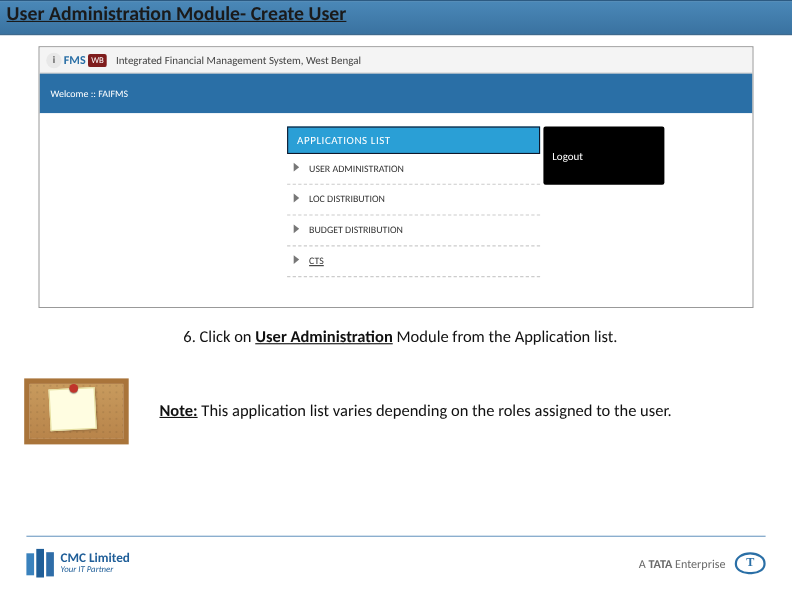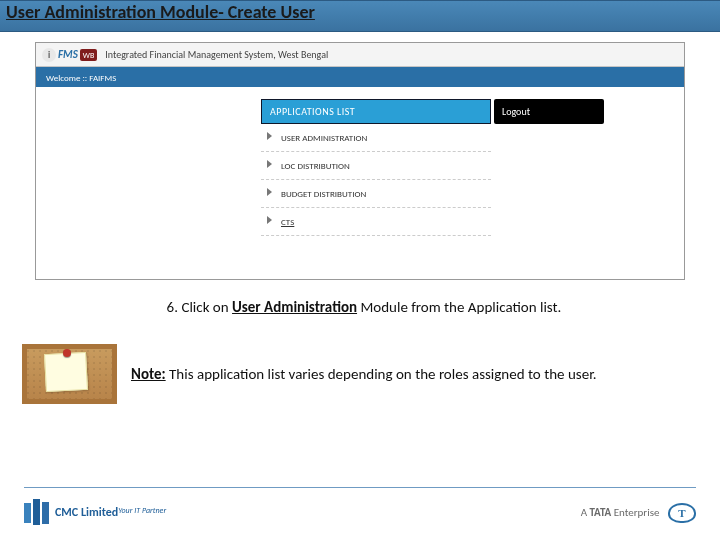--- a/index.html
+++ b/index.html
@@ -51,27 +51,26 @@
     gap: 2px;
     margin-right: 8px;
   }
   .logo-i {
     width: 14px; height: 14px; border-radius: 50%;
     background: #e8e8e8; display: inline-flex; align-items:center; justify-content:center;
     font-size: 9px; font-weight: bold; color:#555;
   }
   .logo-fms {
     font-weight: bold; font-size: 11px; color: #2a6fa6;
-    font-style: italic;
   }
   .logo-wb {
     background:#7f1d1d; color:#fff; font-size:8px; padding:1px 3px; border-radius:2px;
   }
   .welcome-bar {
-    height: 20px;
+    height: 36px;
     background: #2a6fa6;
     color: #fff;
     font-size: 9px;
     display: flex;
     align-items: center;
     padding-left: 10px;
   }
   .app-body {
     position: relative;
     height: calc(100% - 44px);
@@ -110,35 +109,35 @@
     border-left: 5px solid #777;
   }
   .logout-panel {
     position: absolute;
     left: 458px;
     top: 12px;
     width: 110px;
     background: #000;
     color: #fff;
     font-size: 10px;
-    padding: 6px 8px;
+    padding: 20px 8px;
     border-radius: 2px;
   }
   .instruction {
     margin: 18px 20px 0 28px;
     font-size: 15px;
     color: #111;
     text-align: center;
   }
   .instruction b.ul { text-decoration: underline; }
   .note-row {
     margin: 28px 20px 0 22px;
     display: flex;
     align-items: center;
-    gap: 14px;
+    gap: 28px;
     font-size: 15px;
     color: #111;
   }
   .cork {
     width: 95px;
     height: 60px;
     background:
       radial-gradient(circle at 20% 30%, rgba(0,0,0,0.08) 1px, transparent 1px) 0 0/6px 6px,
       linear-gradient(#c89b5e,#b8844a);
     border: 5px solid #a9743a;
@@ -192,21 +191,21 @@
   }
   .cmc-bar {
     width: 7px; height: 24px;
     background: #1f5e98;
   }
   .cmc-bar.b1 { height: 20px; margin-top:4px; background:#3a82bd; }
   .cmc-bar.b2 { height: 26px; }
   .cmc-bar.b3 { height: 22px; margin-top:3px; background:#2e6da8; }
   .cmc-text {
     display: flex;
-    flex-direction: row;
+    flex-direction: column;
     line-height: 1;
   }
   .cmc-main { font-size: 12px; font-weight: bold; color:#1f5e98; }
   .cmc-sub { font-size: 8px; font-style: italic; color:#1f5e98; }
   .tata-text {
     font-size: 11px;
     color: #6a6a6a;
   }
   .tata-text strong { font-weight: bold; }
   .tata-logo {

